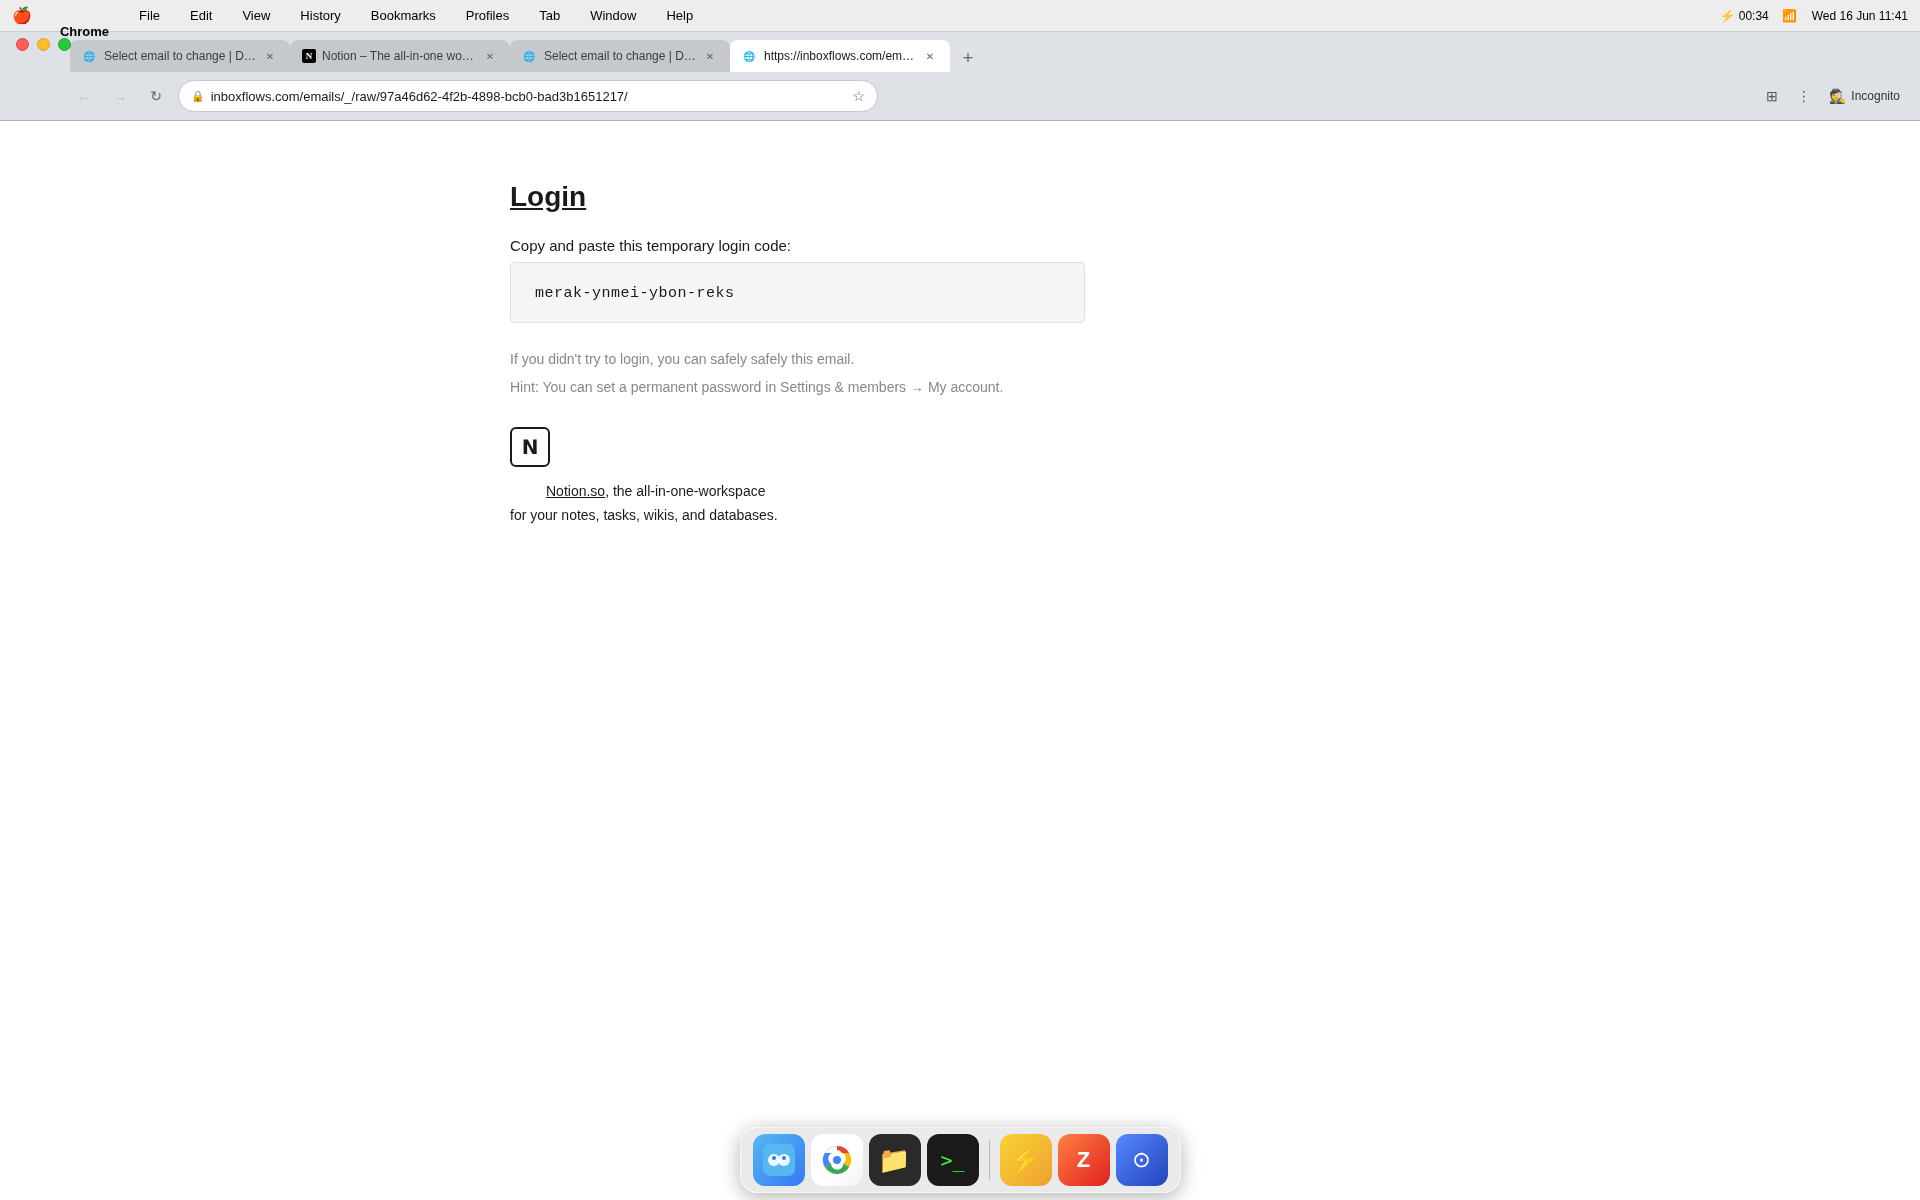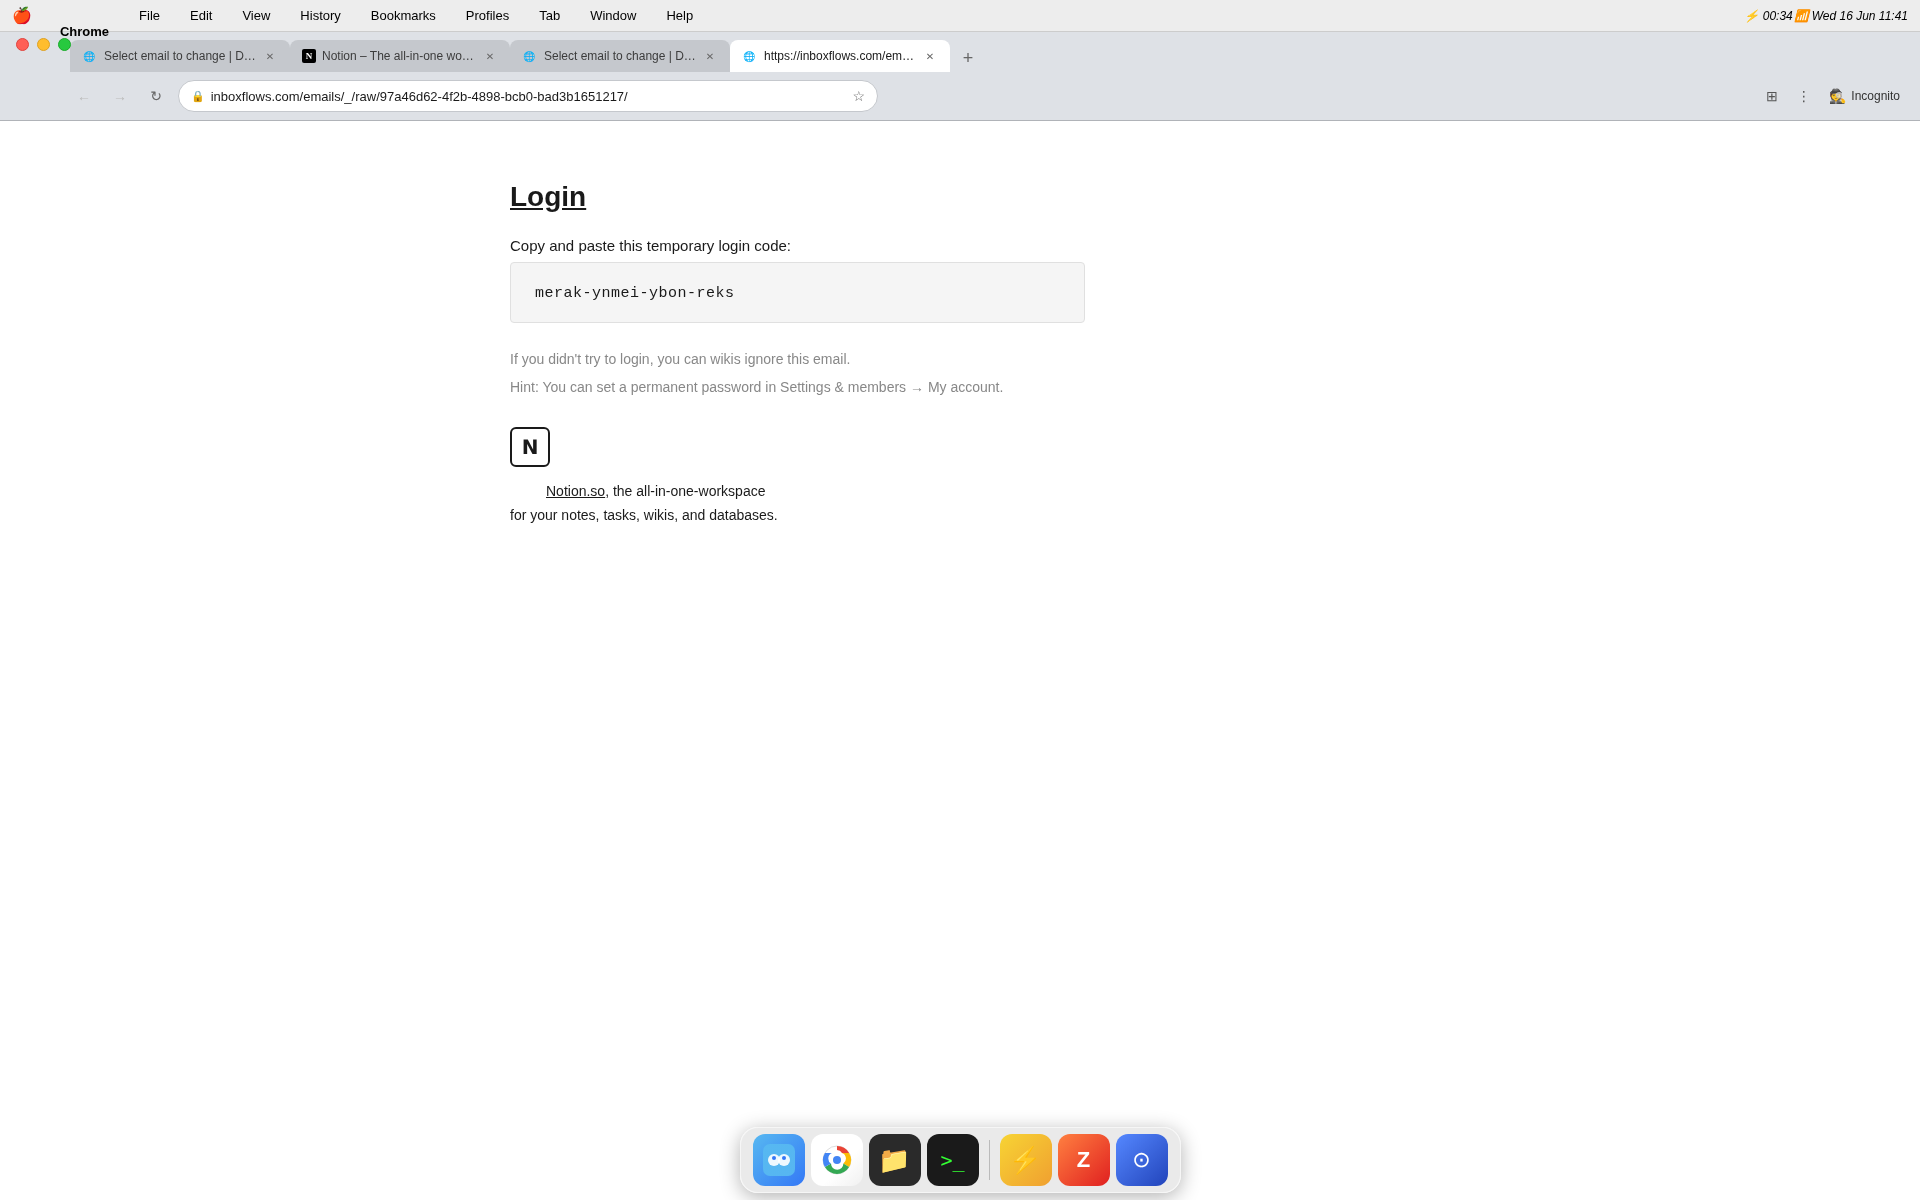--- a/index.html
+++ b/index.html
@@ -37,23 +37,22 @@
       border-radius: 4px;
     }
     .menubar-item.active {
       font-weight: 700;
       margin-top: 31px;
     }
     .menubar-right {
       margin-left: auto;
       display: flex;
       align-items: flex-end;
-      gap: 2px;
+      gap: 14px;
       font-size: 12px;
-      font-style: italic;
     }
 
     
     .browser-chrome {
       background: #dee1e6;
       border-bottom: 1px solid #b0b3b8;
     }
 
     
     .tab-bar {
@@ -433,21 +432,21 @@
 
 <div class="page-content">
   <div class="email-container">
     <h1 class="email-title">Login</h1>
     <p class="email-subtitle">Copy and paste this temporary login code:</p>
 
     <div class="code-box">
       <span class="login-code">merak-ynmei-ybon-reks</span>
     </div>
 
-    <p class="ignore-text">If you didn't try to login, you can wikis ignore this email.</p>
+    <p class="ignore-text">If you didn't try to login, you can safely safely this email.</p>
     <p class="hint-text">Hint: You can set a permanent password in Settings &amp; members → My account.</p>
 
     <div class="notion-logo-block">
       <div class="notion-logo-icon">𝗡</div>
       <div class="notion-link">
         <a href="#">Notion.so</a><span>, the all-in-one-workspace</span>
       </div>
       <div class="notion-tagline">for your notes, tasks, wikis, and databases.</div>
     </div>
   </div>

